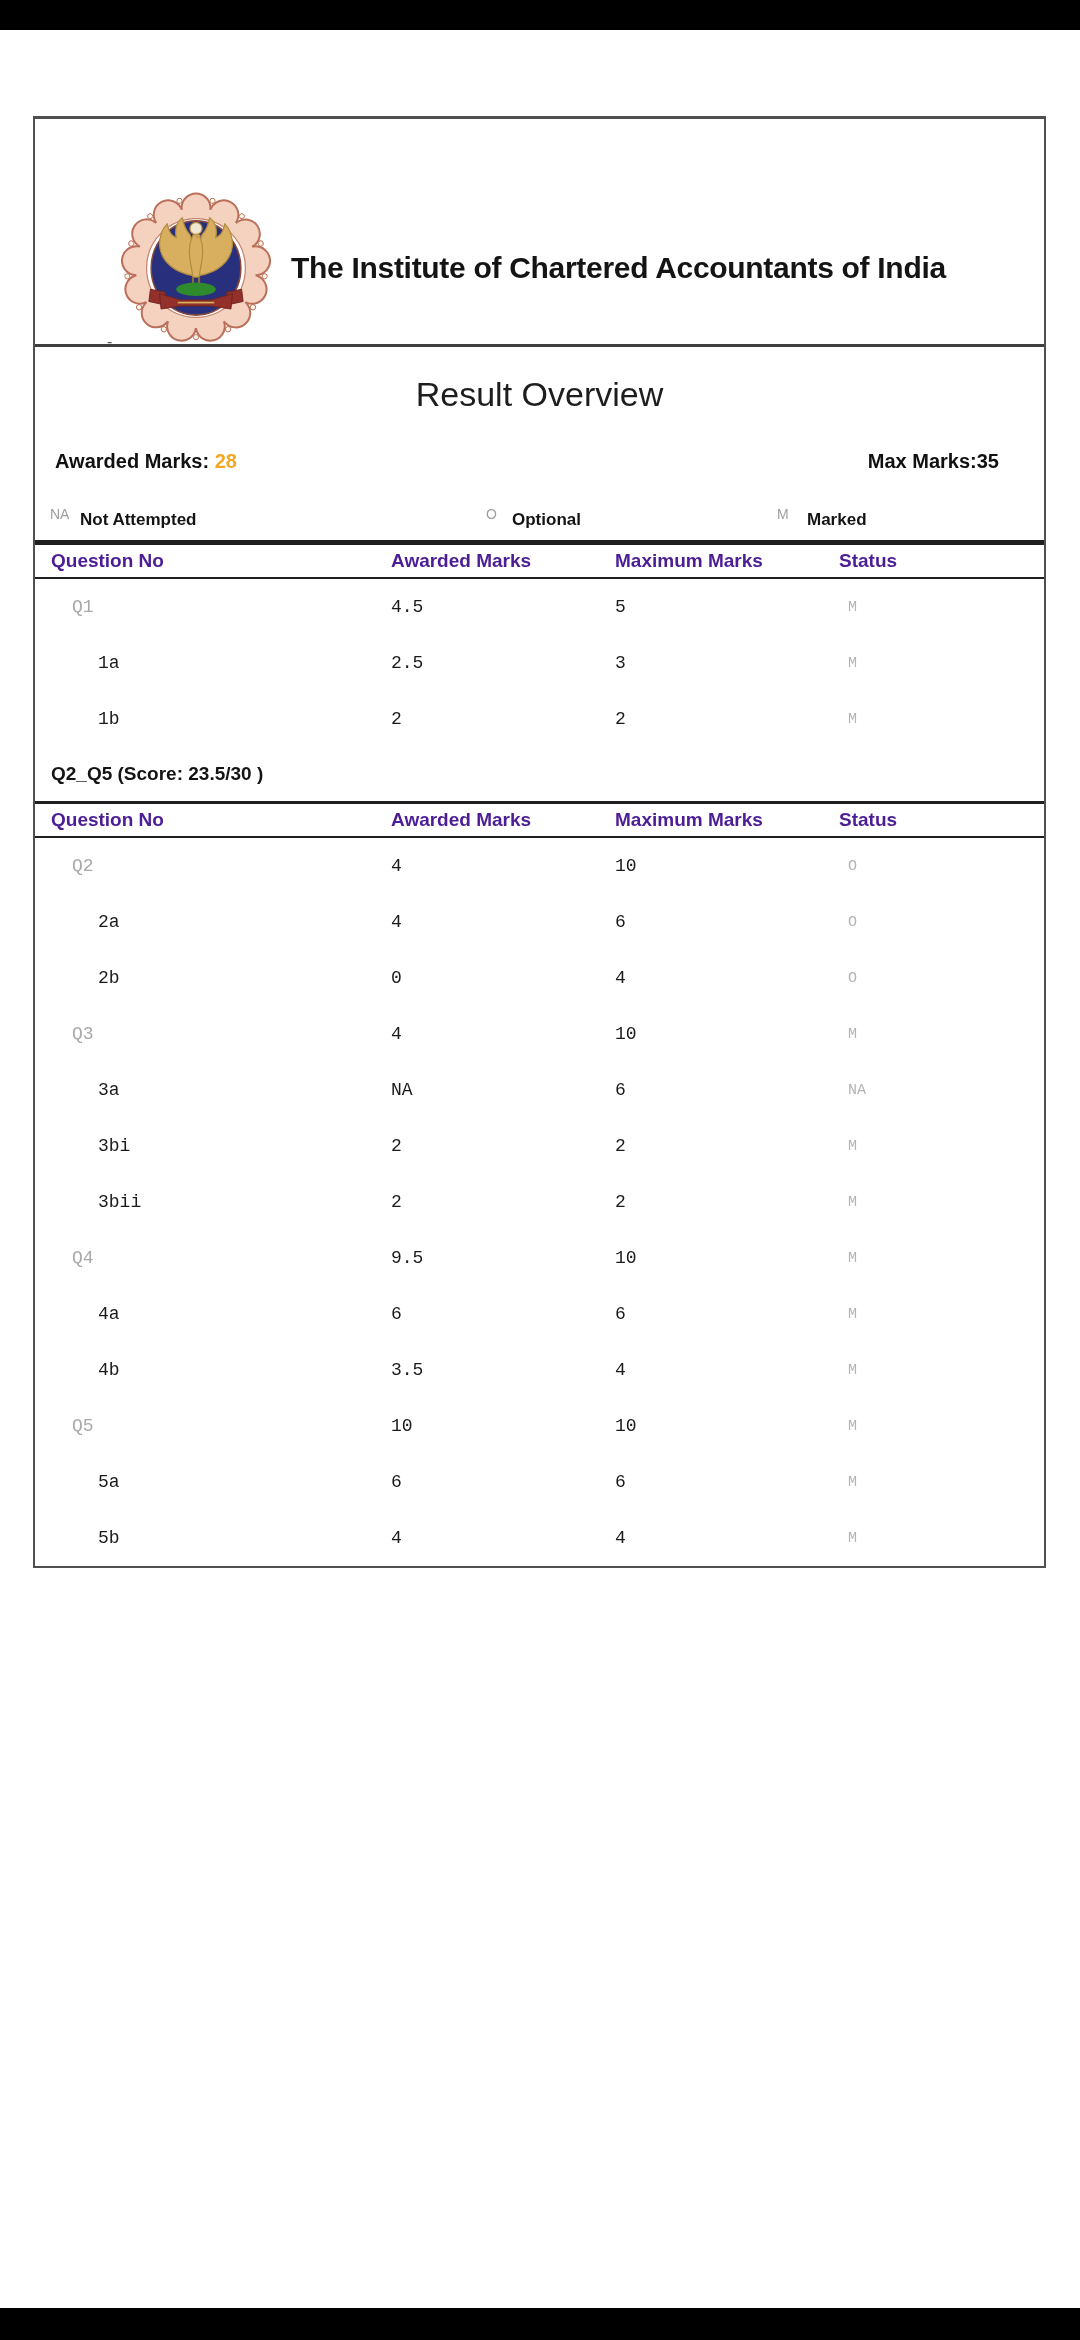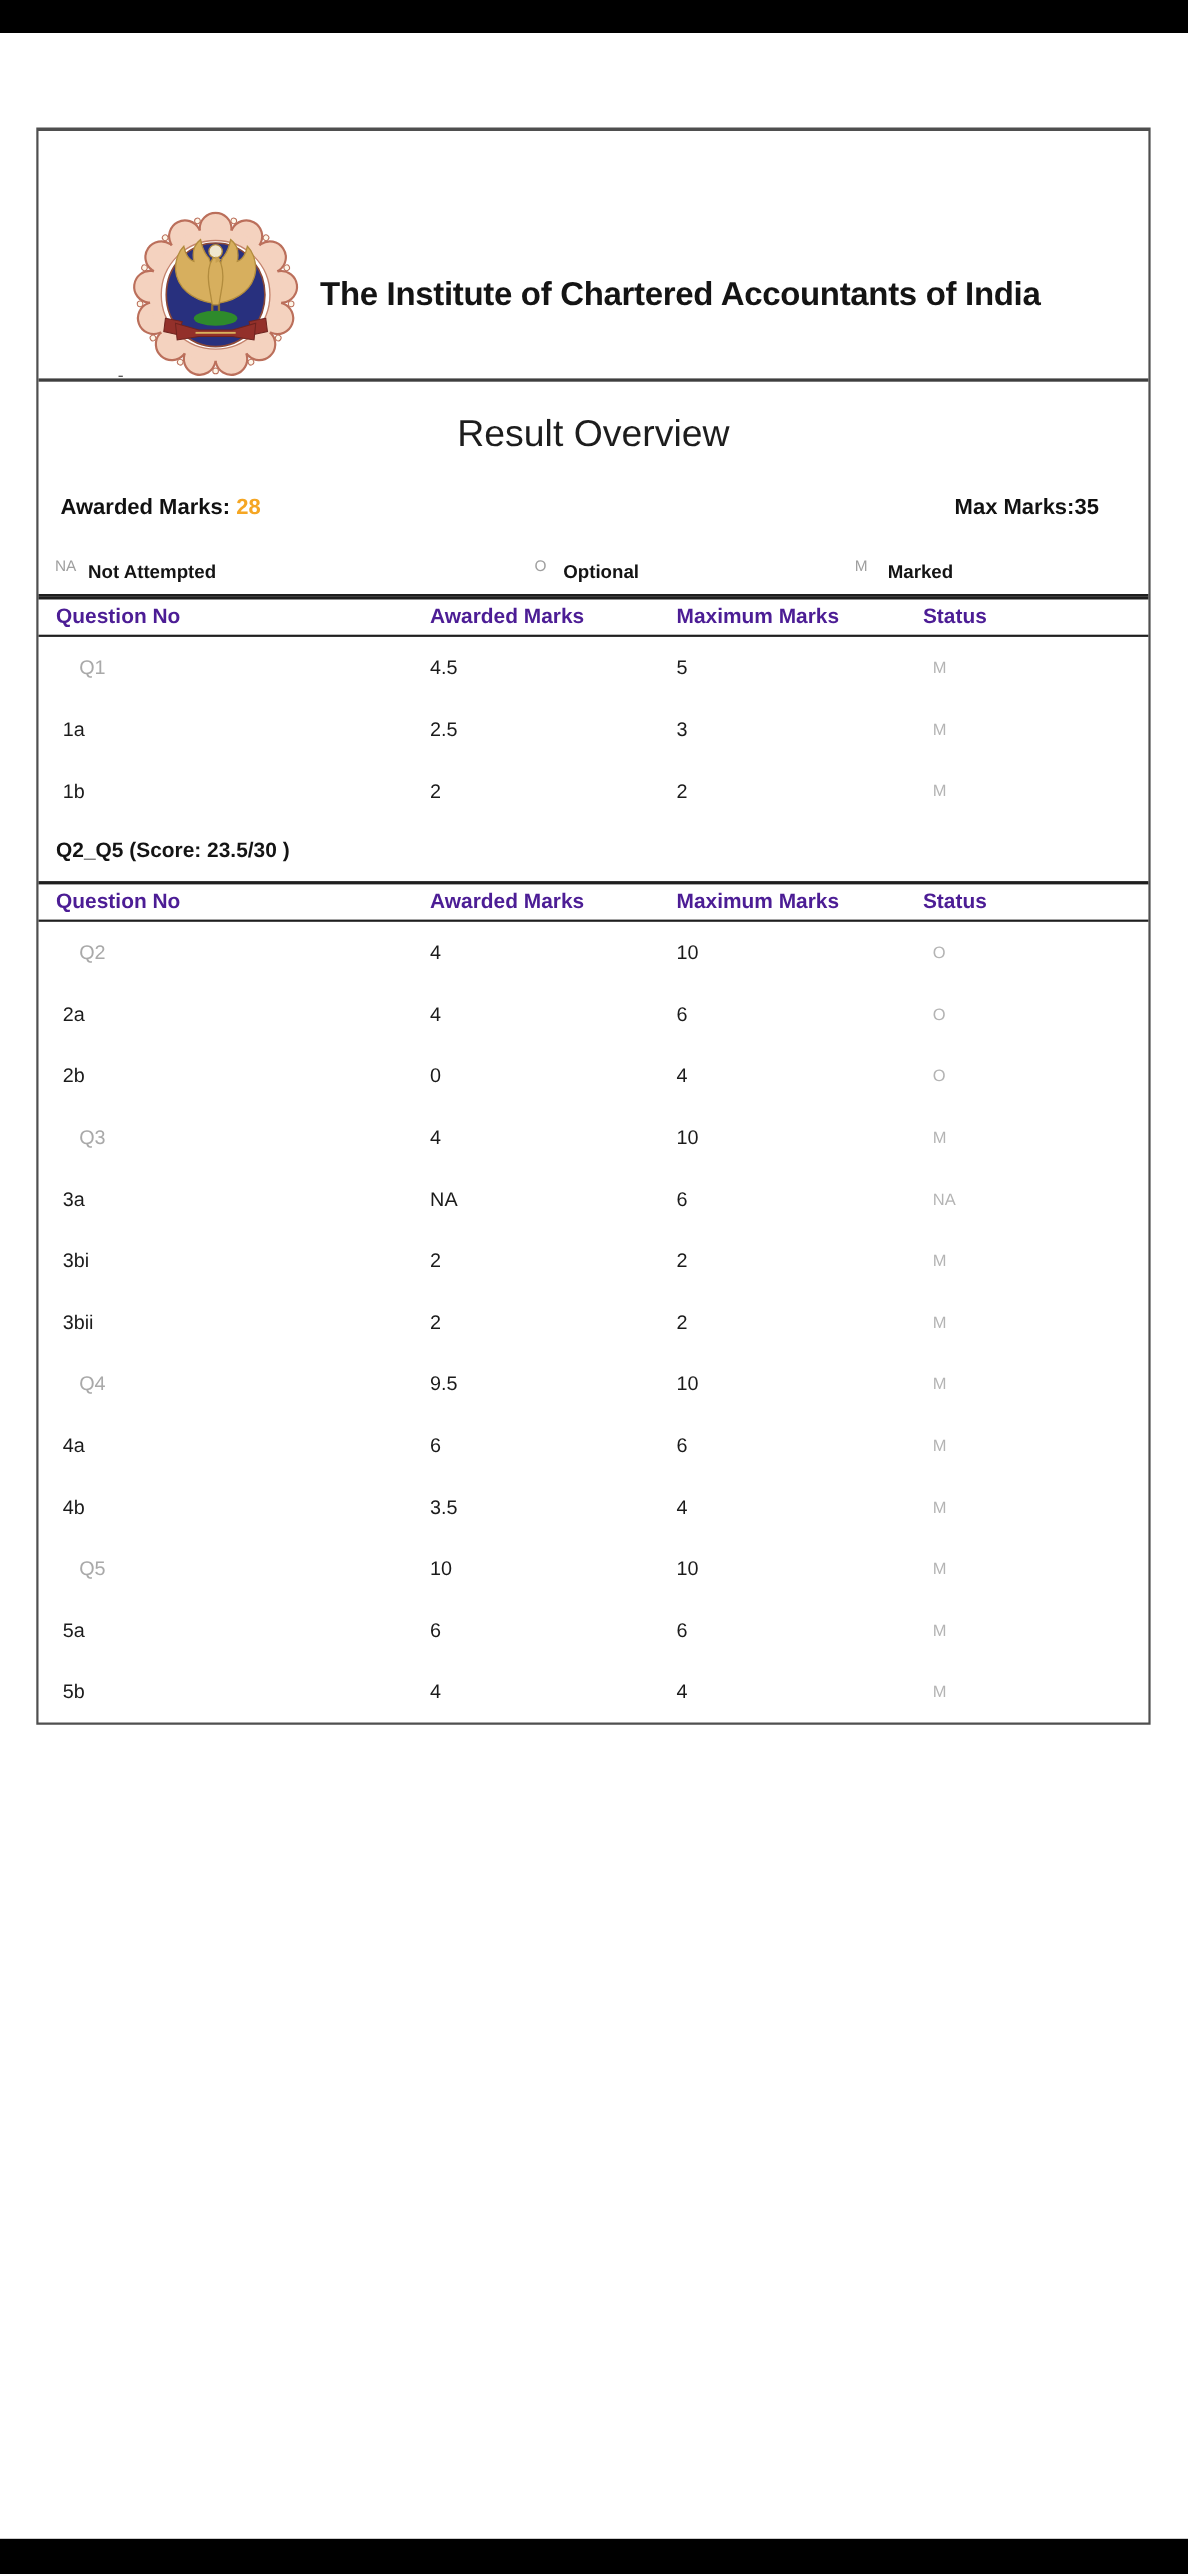--- a/index.html
+++ b/index.html
@@ -41,24 +41,24 @@
   .lg-code.c1{left:451px;}.lg-label.l1{left:477px;}
   .lg-code.c2{left:742px;}.lg-label.l2{left:772px;}
   
   .section-title{height:54px;display:flex;align-items:center;padding-left:16px;
                  font-size:19px;font-weight:bold;color:#141414;}
   .mtable{border-top:3px solid #1f1f1f;}
   .thead{display:grid;grid-template-columns:356px 224px 224px 1fr;height:32px;
          border-bottom:2px solid #1f1f1f;align-items:center;}
   .th{font-size:19px;font-weight:bold;color:#4c1d95;white-space:nowrap;}
   .th.c0{padding-left:16px;}
-  .trow{display:grid;grid-template-columns:356px 224px 224px 1fr;height:56px;align-items:center;}
+  .trow{display:grid;grid-template-columns:356px 224px 224px 1fr;height:56px;align-items:center;font-family:Liberation Mono, monospace;}
   .td{font-size:18px;color:#1b1b1b;white-space:nowrap;}
   .qno.main{color:#a9a9a9;padding-left:37px;}
-  .qno.sub{color:#1b1b1b;padding-left:22px;}
+  .qno.sub{color:#1b1b1b;padding-left:63px;}
   .td.status{font-size:15px;color:#b4b4b4;padding-left:9px;}
 </style>
 </head>
 <body>
 
 <div class="page">
   <div class="sysbar top"></div>
 
   <div class="doc">
 

